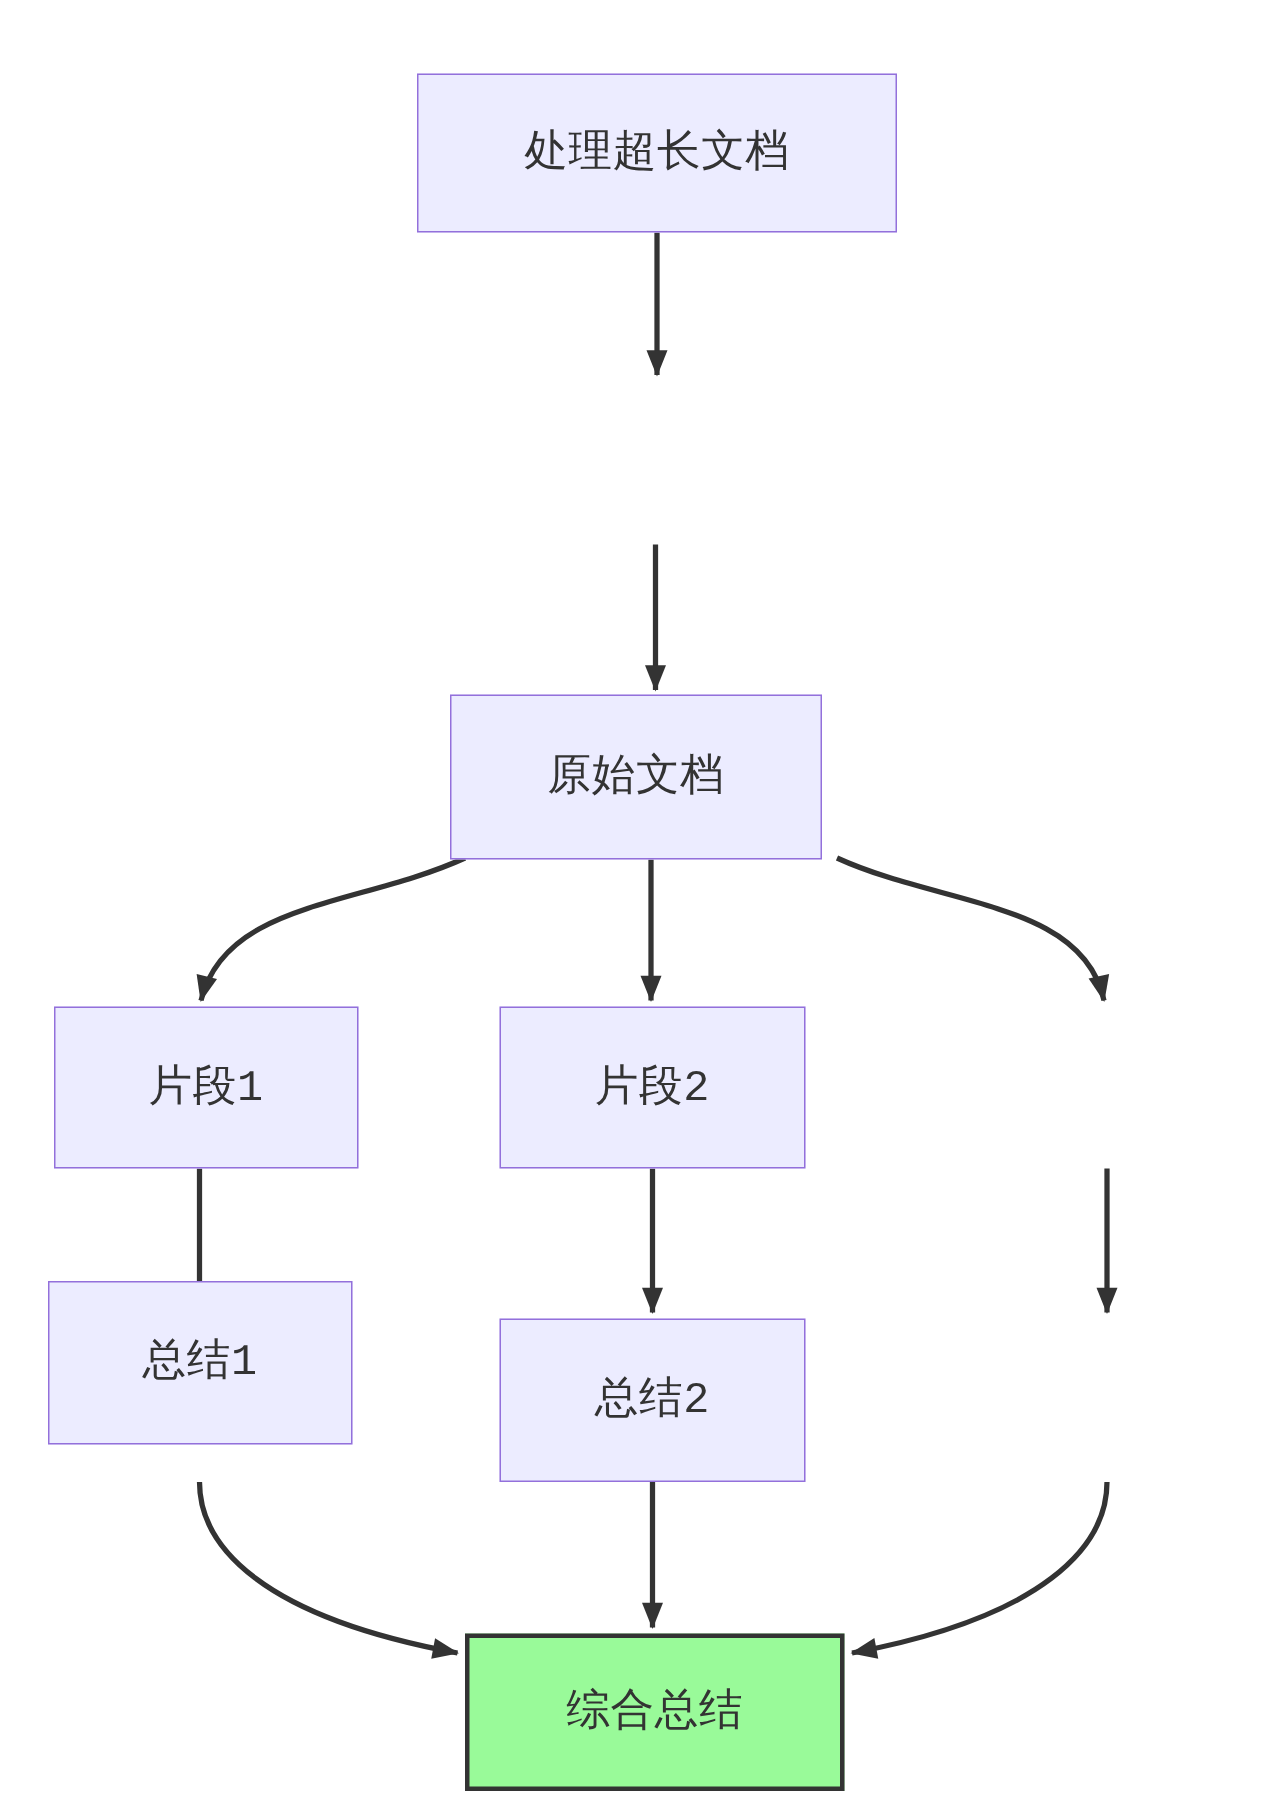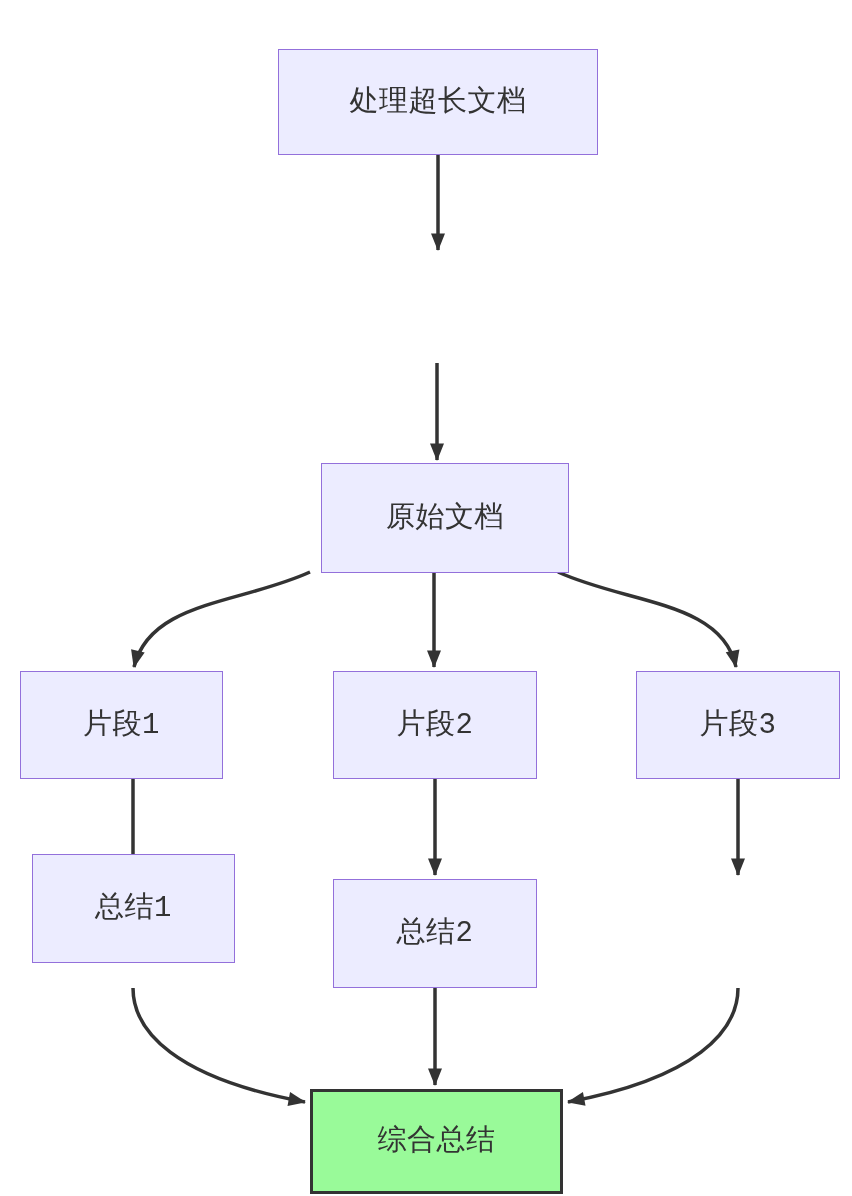--- a/index.html
+++ b/index.html
@@ -39,22 +39,22 @@
     background:var(--strategy-fill);
     border:3.5px solid var(--strategy-border);
   }
   .node--result{
     background:var(--result-fill);
     border:3px solid var(--result-border);
   }
   
   .n-a {left:278px;top:33px;  width:320px;height:106px;}
   .n-b {left:276px;top:237px; width:322px;height:110px;}
-  .n-c {left:321px;top:447px; width:248px;height:110px;}
-  .n-d1{left:20px; top:655px; width:203px;height:108px;}
+  .n-c {left:300px;top:447px; width:248px;height:110px;}
+  .n-d1{left:36px; top:655px; width:203px;height:108px;}
   .n-d2{left:333px;top:655px; width:204px;height:108px;}
   .n-d3{left:636px;top:655px; width:204px;height:108px;}
   .n-e1{left:32px; top:838px; width:203px;height:109px;}
   .n-e2{left:333px;top:863px; width:204px;height:109px;align-items:center;}
   .n-e3{left:636px;top:863px; width:204px;height:109px;}
   .n-f {left:310px;top:1073px;width:253px;height:105px;}
 </style>
 </head>
 <body>
 
@@ -89,23 +89,20 @@
   </div>
 
   <div class="node n-d1">
     <span>片段1</span>
   </div>
 
   <div class="node n-d2">
     <span>片段2</span>
   </div>
 
-  <div class="node n-d3">
-    <span>片段3</span>
-  </div>
 
   <div class="node n-e1">
     <span>总结1</span>
   </div>
 
   <div class="node n-e2">
     <span>总结2</span>
   </div>
 
 

